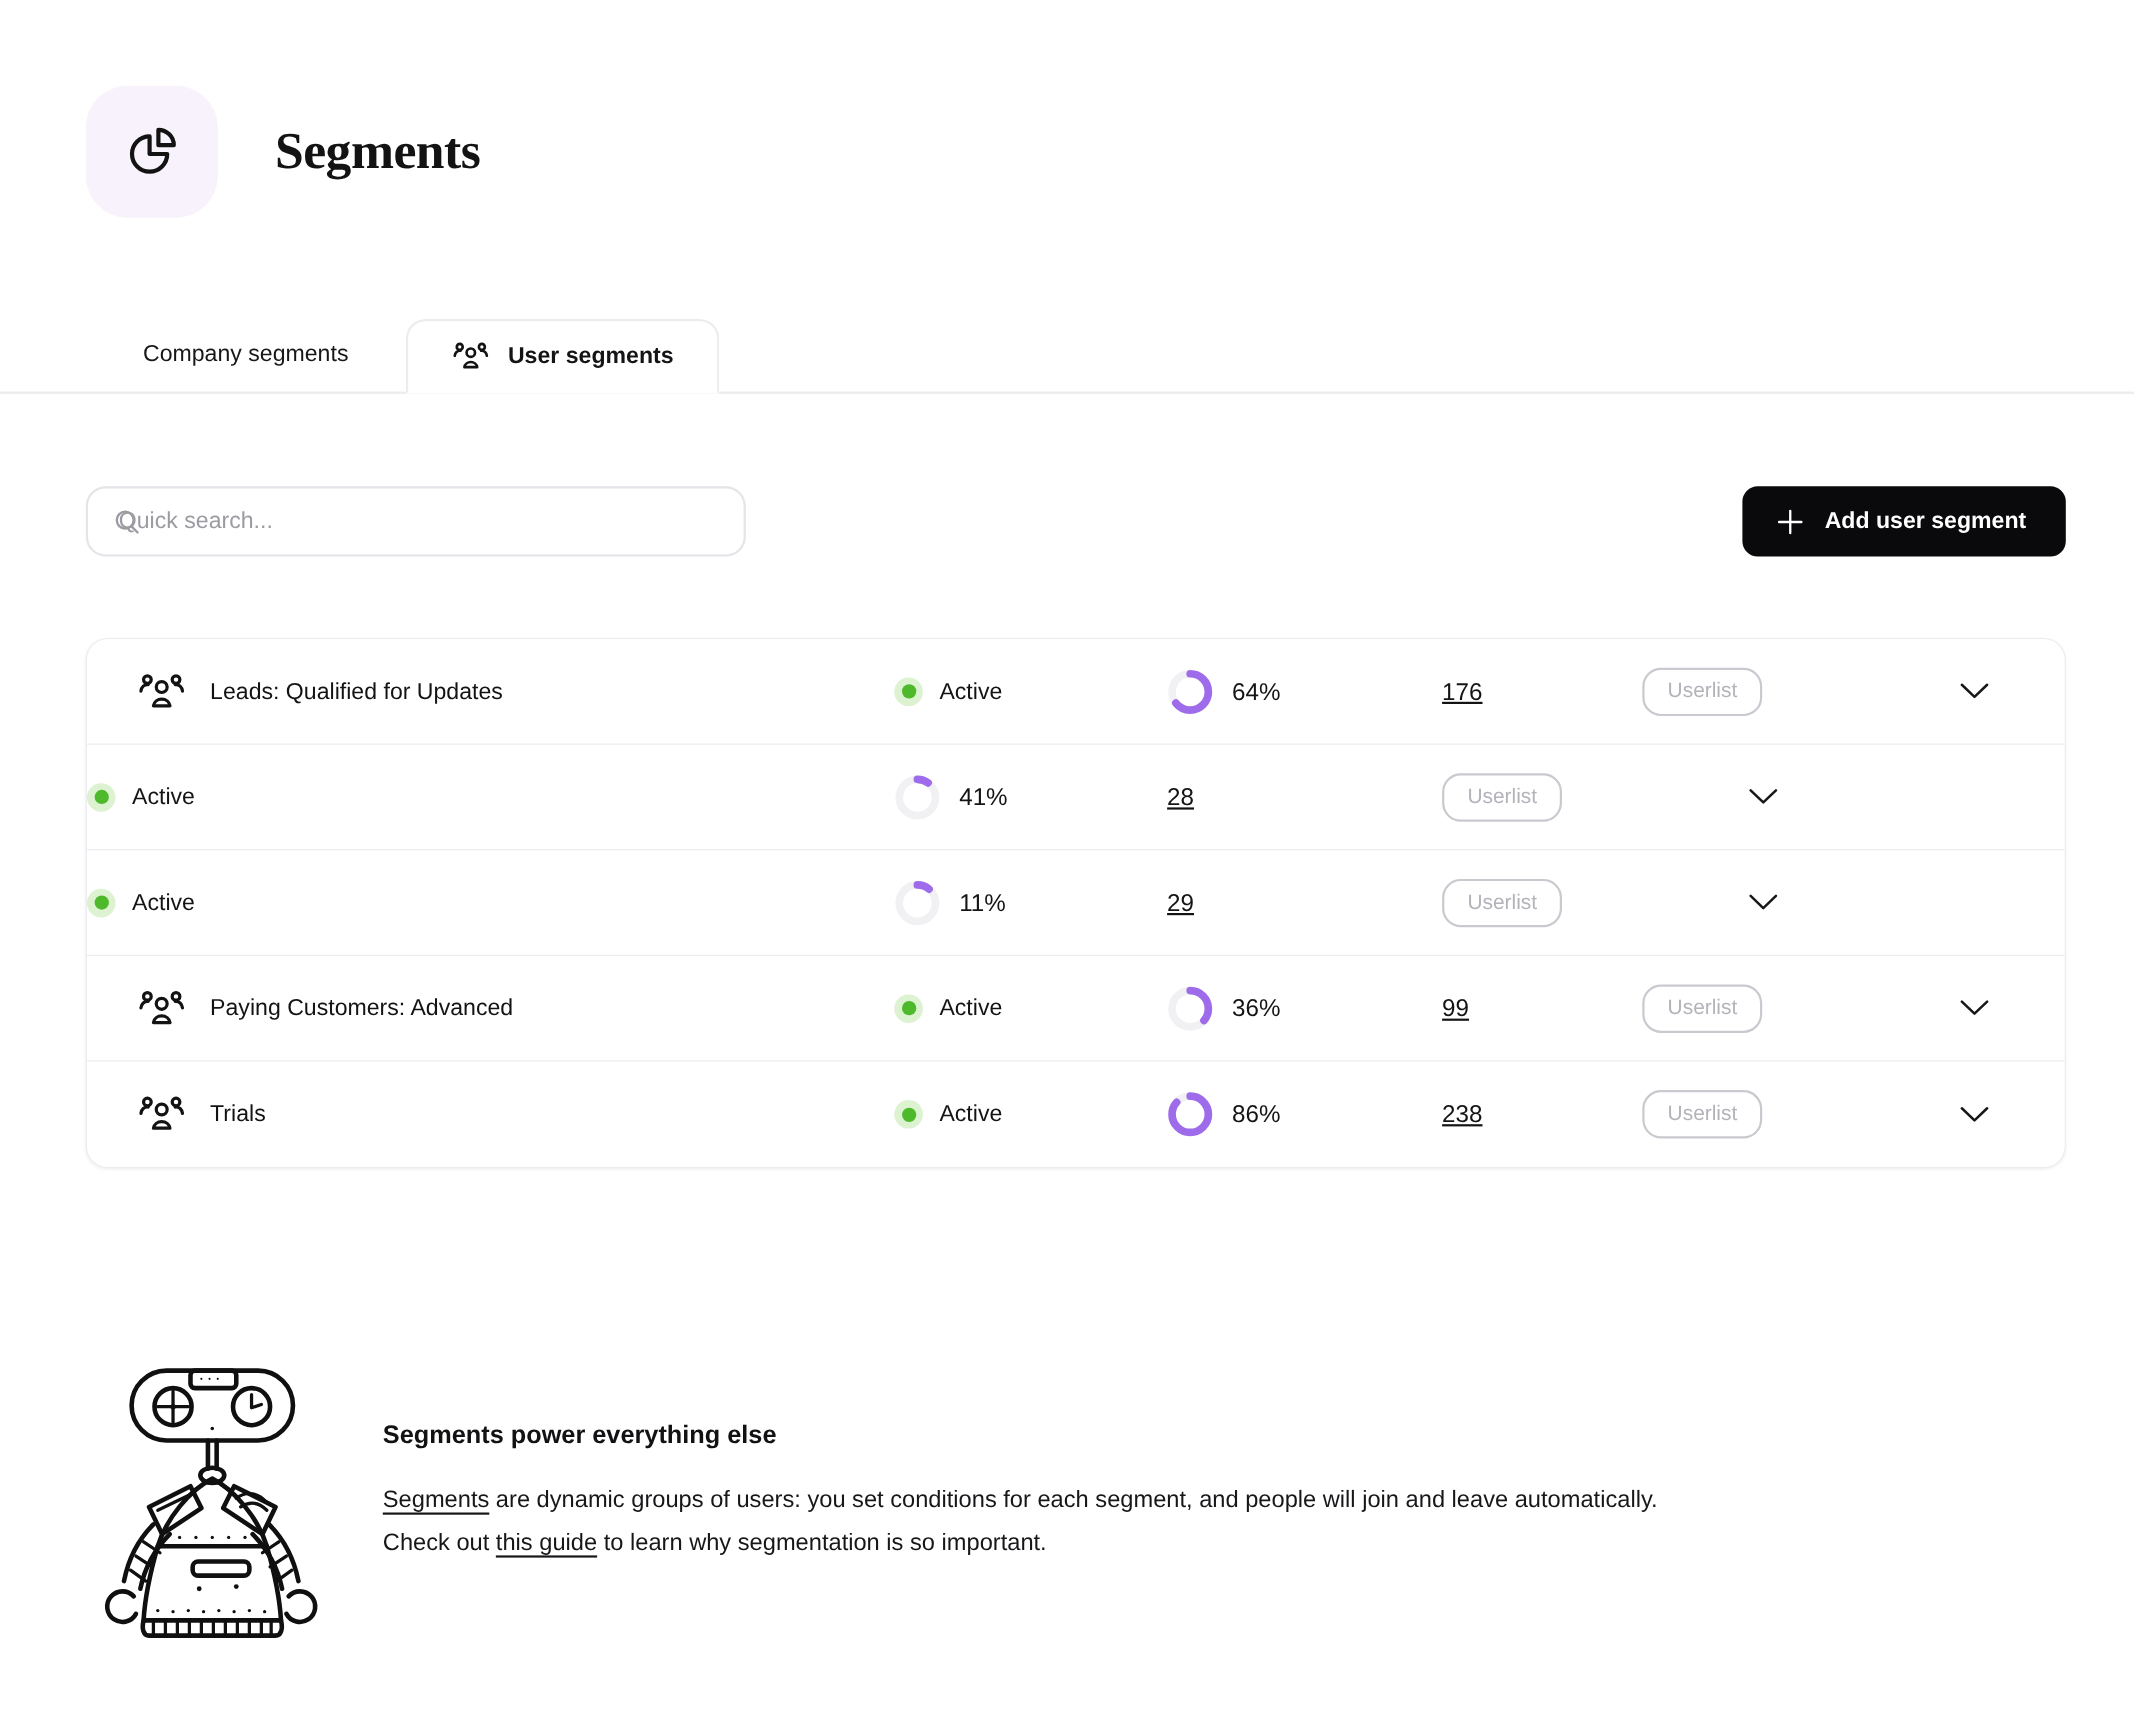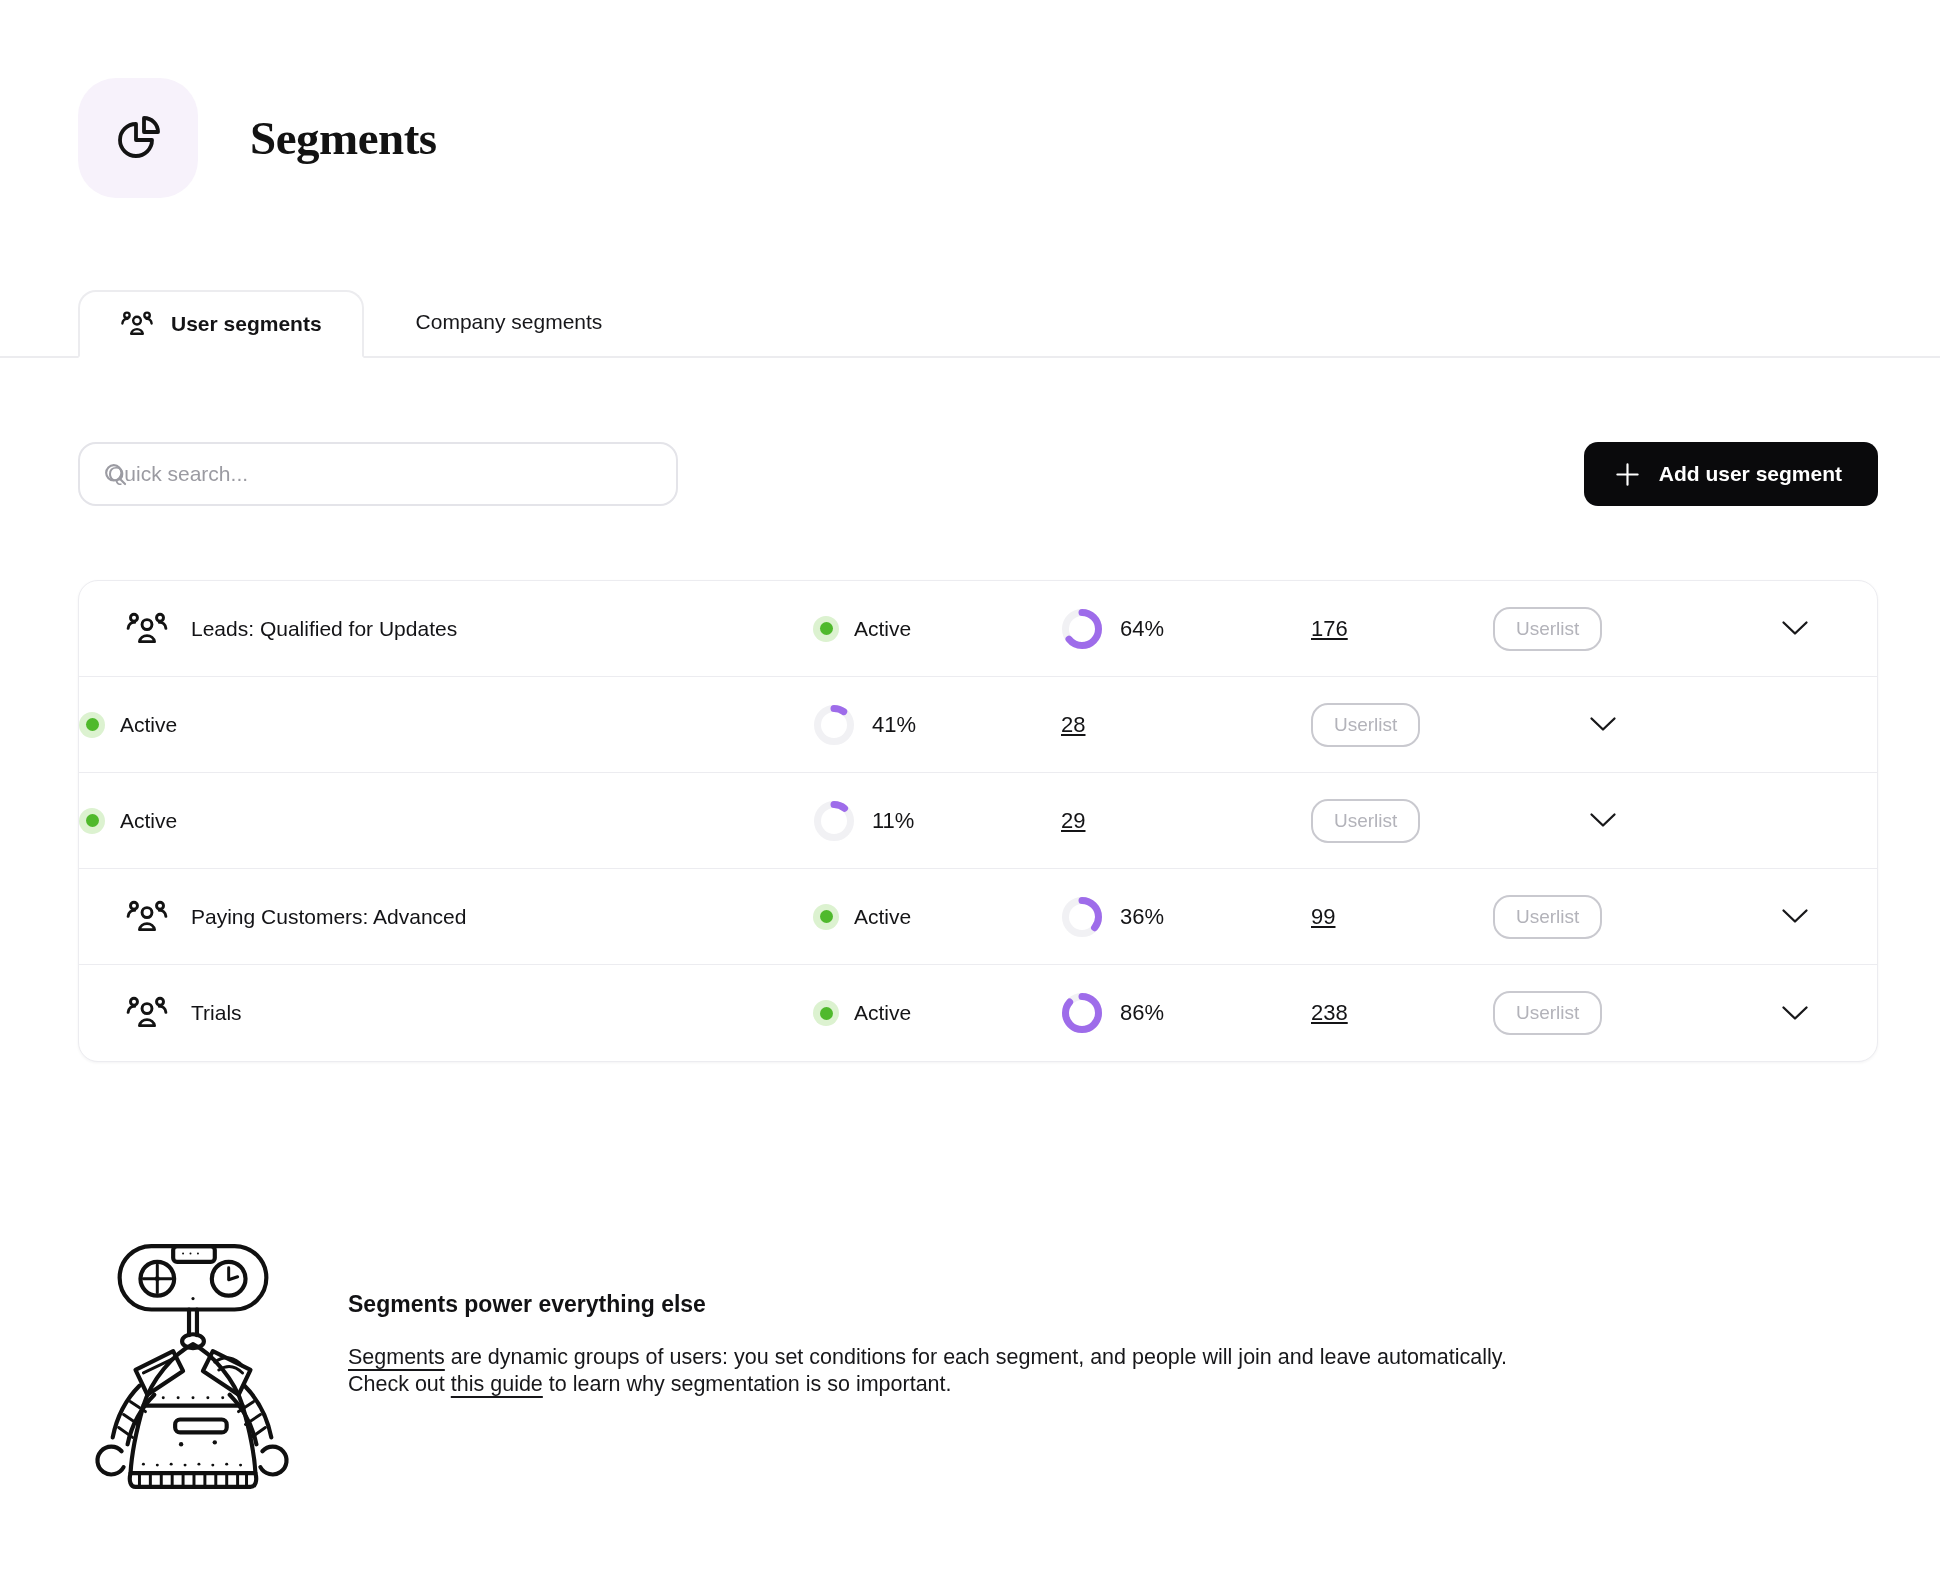--- a/index.html
+++ b/index.html
@@ -117,21 +117,21 @@
 
   
   .footer {
     margin: 177px 62px 0 78px;
     display: flex; gap: 42px; align-items: flex-start;
   }
   .robot { flex: 0 0 auto; }
   .footer-text { padding-top: 52px; max-width: 1160px; }
   .footer-heading { font-size: 23px; font-weight: 700; color: #121214; }
   .footer-body {
-    margin-top: 26px; font-size: 21.5px; line-height: 27px; color: #17171a;
+    margin-top: 26px; font-size: 21.5px; line-height: 39px; color: #17171a;
   }
   .footer-body a {
     color: inherit; text-decoration: underline; text-underline-offset: 5px;
     text-decoration-thickness: 1.5px; cursor: pointer;
   }
   svg { display: block; }
 </style>
 </head>
 <body>
 
@@ -139,33 +139,33 @@
   <div class="app-icon">
     <svg width="48" height="48" viewBox="0 0 24 24" fill="none" stroke="#131313" stroke-width="1.9" stroke-linejoin="round">
       <path d="M11 5 a8 8 0 1 0 8 8 h-8 z"></path>
       <path d="M15 2 a7 7 0 0 1 7 7 h-7 z"></path>
     </svg>
   </div>
   <h1 class="page-title">Segments</h1>
 </div>
 
 <div class="tabbar">
+  <div class="tab inactive">
+    <span>Company segments</span>
+  </div>
   <div class="tab active">
     <svg width="34" height="34" viewBox="0 0 24 24" fill="none" stroke="#131313" stroke-width="1.7" stroke-linecap="round" stroke-linejoin="round">
       <circle cx="12" cy="9.6" r="2.7"></circle>
       <path d="M7.9 18.9 a4.15 3.9 0 0 1 8.2 0 z"></path>
       <circle cx="4.9" cy="5.9" r="1.9"></circle>
       <path d="M1.7 11.6 c0.2 -2.1 1.7 -3.4 3.6 -3.2"></path>
       <circle cx="19.1" cy="5.9" r="1.9"></circle>
       <path d="M22.3 11.6 c-0.2 -2.1 -1.7 -3.4 -3.6 -3.2"></path>
     </svg>
     <span>User segments</span>
-  </div>
-  <div class="tab inactive">
-    <span>Company segments</span>
   </div>
 </div>
 
 <div class="toolbar">
   <div class="search-box">
     <svg class="search-icon" width="27" height="27" viewBox="0 0 24 24" fill="none" stroke="#9b9ba2" stroke-width="1.9" stroke-linecap="round">
       <circle cx="10.5" cy="10.5" r="6.8"></circle>
       <path d="M15.6 15.6 L20.5 20.5"></path>
     </svg>
     <input type="text" placeholder="Quick search..." style="">

